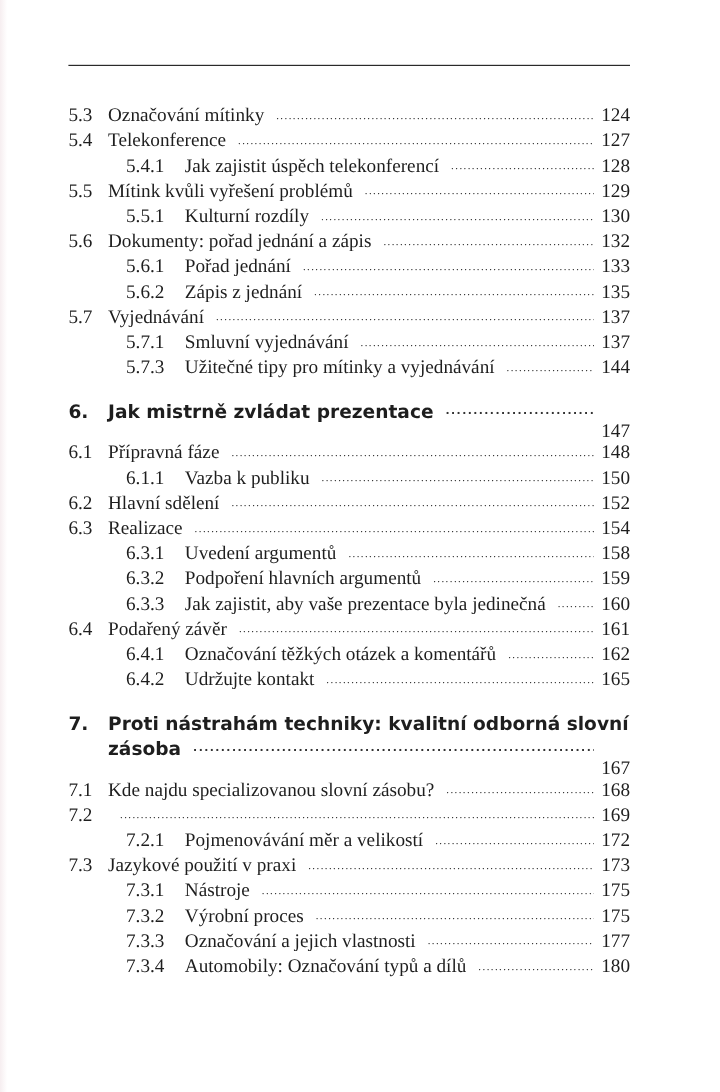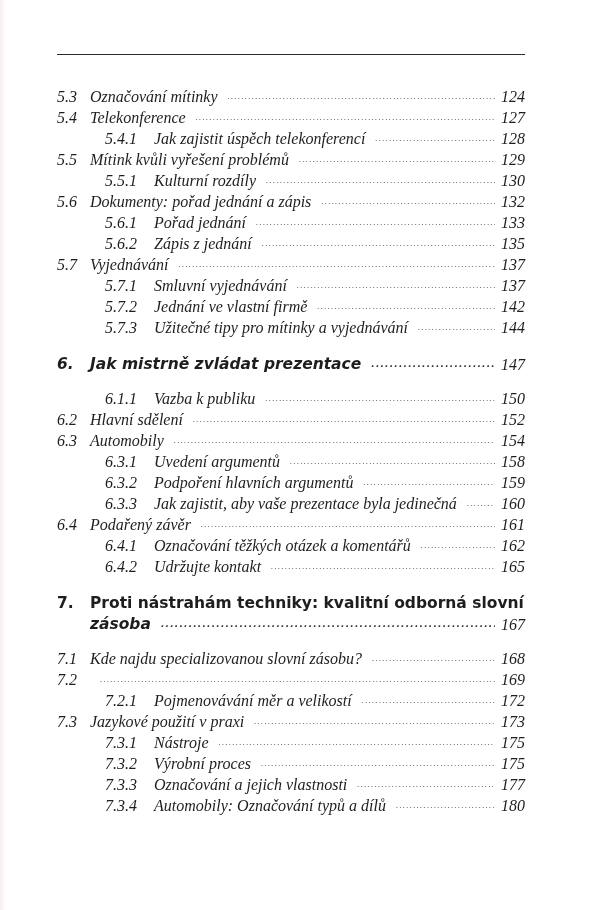--- a/index.html
+++ b/index.html
@@ -16,39 +16,39 @@
   .top-rule {
     position: absolute; left: 57px; width: 468px; top: 54px;
     height: 0; border-top: 1.3px solid #2a2a2a;
   }
   .toc {
     position: absolute; left: 57px; width: 468px; top: 86px;
   }
   .row {
     display: flex; align-items: flex-start;
     height: 21px; line-height: 21px;
-    font-size: 16px; white-space: nowrap; font-style: italic;
+    font-size: 16px; white-space: nowrap;
   }
   .num { flex: 0 0 33px; }
   .row.sub .num { flex: 0 0 49px; margin-left: 48px; }
   .title { flex: 0 0 auto; }
   .dots {
     flex: 1 1 auto; overflow: hidden; margin: 0 6px 0 10px;
     font-size: 9px; letter-spacing: 1.2px; color: #333;
     position: relative; top: 0px;
   }
   .dots::before {
     content: "..............................................................................................................................................................................................";
   }
   .page { flex: 0 0 auto; text-align: right; min-width: 24px; }
   .chapter {
     font-family: "DejaVu Sans", "Liberation Sans", sans-serif;
     font-weight: bold; font-size: 15.5px;
   }
-  .chapter .page { font-family: "Liberation Serif", serif; font-weight: normal; font-size: 16px; }
+  .chapter .page { font-family: "Liberation Serif", serif; font-weight: normal; font-size: 16px; margin-top: 16px; }
   .chapter .num { flex: 0 0 33px; }
   .gap { height: 16px; }
   .gap-sm { height: 13px; }
   .chapter-wrap .line1 {
     height: 21px; line-height: 21px;
     font-family: "DejaVu Sans", "Liberation Sans", sans-serif;
     font-weight: bold; font-size: 15.5px; display: flex; white-space: nowrap;
   }
   .chapter-wrap .line1 .num { flex: 0 0 33px; }
   .chapter-wrap .line2 .spacer { flex: 0 0 33px; }
@@ -116,60 +116,60 @@
         <span class="dots"></span>
         <span class="page">137</span>
       </div>
       <div class="row sub">
         <span class="num">5.7.1</span>
         <span class="title">Smluvní vyjednávání</span>
         <span class="dots"></span>
         <span class="page">137</span>
       </div>
       <div class="row sub">
-        <span class="num">5.7.2</span>
-        <span class="title">Jednání ve vlastní firmě</span>
-        <span class="dots"></span>
-        <span class="page">142</span>
-      </div>
-      <div class="row sub">
         <span class="num">5.7.3</span>
         <span class="title">Užitečné tipy pro mítinky a vyjednávání</span>
         <span class="dots"></span>
         <span class="page">144</span>
       </div>
     </div>
 
   <div class="gap"></div>
 
   <div class="row chapter">
     <span class="num">6.</span>
     <span class="title">Jak mistrně zvládat prezentace</span>
     <span class="dots"></span>
     <span class="page">147</span>
   </div>
 
   <div class="gap-sm"></div>
 
   <div id="group-b">
+      <div class="row">
+        <span class="num">6.1</span>
+        <span class="title">Přípravná fáze</span>
+        <span class="dots"></span>
+        <span class="page">148</span>
+      </div>
       <div class="row sub">
         <span class="num">6.1.1</span>
         <span class="title">Vazba k publiku</span>
         <span class="dots"></span>
         <span class="page">150</span>
       </div>
       <div class="row">
         <span class="num">6.2</span>
         <span class="title">Hlavní sdělení</span>
         <span class="dots"></span>
         <span class="page">152</span>
       </div>
       <div class="row">
         <span class="num">6.3</span>
-        <span class="title">Automobily</span>
+        <span class="title">Realizace</span>
         <span class="dots"></span>
         <span class="page">154</span>
       </div>
       <div class="row sub">
         <span class="num">6.3.1</span>
         <span class="title">Uvedení argumentů</span>
         <span class="dots"></span>
         <span class="page">158</span>
       </div>
       <div class="row sub">

